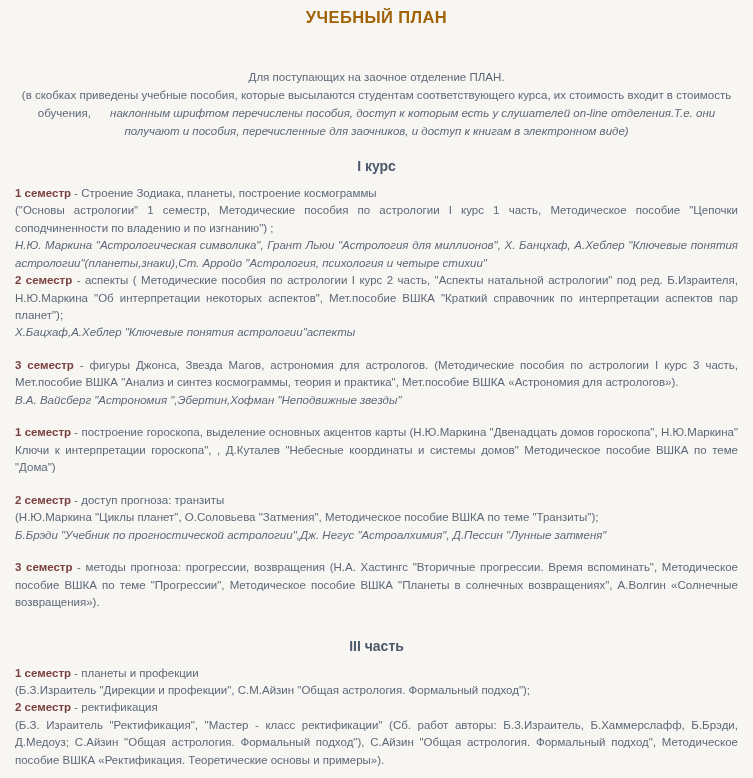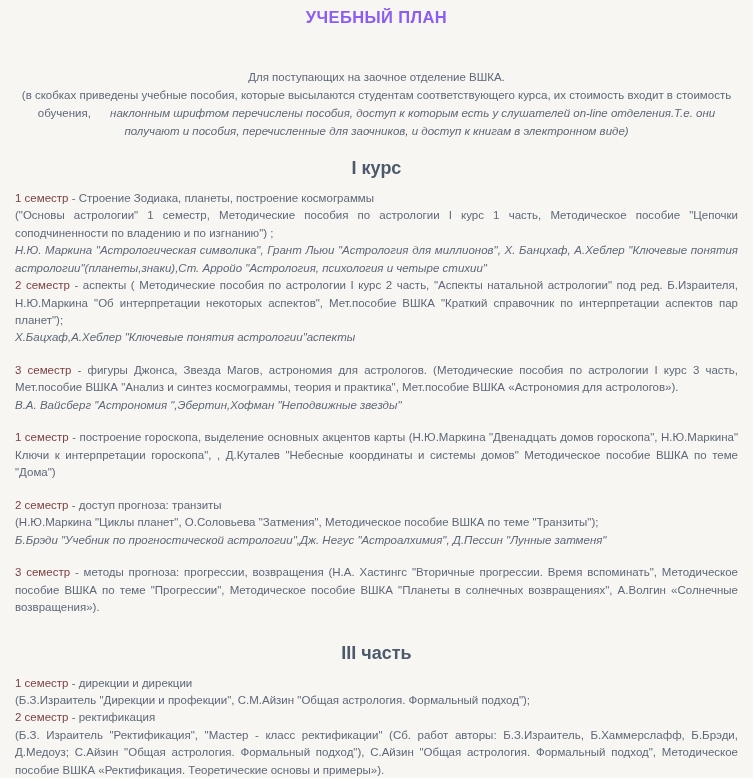--- a/index.html
+++ b/index.html
@@ -19,21 +19,21 @@
     width: 753px;
     box-sizing: border-box;
     padding: 0 14px 6px 14px;
   }
 
   
   .doc-title {
     text-align: center;
     font-size: 16.5px;
     font-weight: bold;
-    color: #8b5cf6;
+    color: #a16207;
     letter-spacing: 0.4px;
     margin: 0;
     padding: 7px 0 0 0;
     line-height: 1.3;
   }
 
   
   .intro {
     margin: 0;
     padding: 41px 6px 0 6px;
@@ -49,21 +49,21 @@
     display: block;
   }
   .intro i {
     font-style: italic;
     margin-left: 16px;
   }
 
   
   .course-heading {
     text-align: center;
-    font-size: 18px;
+    font-size: 14px;
     font-weight: bold;
     color: #4d5a6b;
     margin: 0;
     padding: 17px 0 11px 0;
   }
   .course-heading.c2 { padding-top: 26px; }
   .course-heading.c3 { padding-top: 26px; }
 
   
   .sem-block {
@@ -71,48 +71,48 @@
     line-height: 1.52;
     color: #5e6877;
     text-align: justify;
     margin: 0;
     padding: 0 1px;
   }
   .sem-block + .sem-block { padding-top: 0; }
   .sem-block.gap { padding-top: 15px; }
 
   .sem-label {
-    font-weight: normal;
+    font-weight: bold;
     color: #7b3f3f;
     font-size: 11.5px;
   }
   .it {
     font-style: italic;
   }
 </style>
 </head>
 <body>
 
 <div class="page">
 
   <h1 class="doc-title">УЧЕБНЫЙ ПЛАН</h1>
 
   <div class="intro">
-    <span class="line-1">Для поступающих на заочное отделение ВШКА.</span>
+    <span class="line-1">Для поступающих на заочное отделение ПЛАН.</span>
     <span class="rest">
       <span>(в скобках приведены учебные пособия, которые высылаются студентам соответствующего курса, их стоимость входит в стоимость обучения, </span><i>наклонным шрифтом перечислены пособия, доступ к которым есть у слушателей on-line отделения.Т.е. они получают и пособия, перечисленные для заочников, и доступ к книгам в электронном виде)</i>
     </span>
   </div>
 
   <div id="courses-container">
       <div class="course-heading ">I курс</div>
       <p class="sem-block"><span class="sem-label">1 семестр</span><span> - Строение Зодиака, планеты, построение космограммы</span><br><span>("Основы астрологии" 1 семестр, Методические пособия по астрологии I курс 1 часть, Методическое пособие "Цепочки соподчиненности по владению и по изгнанию") ;</span><br><span class="it">Н.Ю. Маркина "Астрологическая символика", Грант Льюи "Астрология для миллионов", Х. Банцхаф, А.Хеблер "Ключевые понятия астрологии"(планеты,знаки),Ст. Арройо "Астрология, психология и четыре стихии"</span></p>
       <p class="sem-block"><span class="sem-label">2 семестр</span><span> - аспекты ( Методические пособия по астрологии I курс 2 часть, "Аспекты натальной астрологии" под ред. Б.Израителя, Н.Ю.Маркина "Об интерпретации некоторых аспектов", Мет.пособие ВШКА "Краткий справочник по интерпретации аспектов пар планет");</span><br><span class="it">Х.Бацхаф,А.Хеблер "Ключевые понятия астрологии"аспекты</span></p>
       <p class="sem-block gap"><span class="sem-label">3 семестр</span><span> - фигуры Джонса, Звезда Магов, астрономия для астрологов. (Методические пособия по астрологии I курс 3 часть, Мет.пособие ВШКА "Анализ и синтез космограммы, теория и практика",  Мет.пособие ВШКА «Астрономия для астрологов»).</span><br><span class="it">В.А. Вайсберг "Астрономия ",Эбертин,Хофман "Неподвижные звезды"</span></p>
       <p class="sem-block gap"><span class="sem-label">1 семестр</span><span> - построение гороскопа, выделение основных акцентов карты (Н.Ю.Маркина "Двенадцать домов гороскопа", Н.Ю.Маркина" Ключи к интерпретации гороскопа", , Д.Куталев "Небесные координаты и системы домов" Методическое пособие ВШКА по теме "Дома")</span></p>
       <p class="sem-block gap"><span class="sem-label">2 семестр</span><span> - доступ прогноза: транзиты</span><br><span>(Н.Ю.Маркина "Циклы планет", О.Соловьева "Затмения", Методическое пособие ВШКА по теме "Транзиты");</span><br><span class="it">Б.Брэди "Учебник по прогностической астрологии",Дж. Негус "Астроалхимия", Д.Пессин "Лунные затменя"</span></p>
       <p class="sem-block gap"><span class="sem-label">3 семестр</span><span> - методы прогноза: прогрессии, возвращения (Н.А. Хастингс "Вторичные прогрессии. Время вспоминать",  Методическое пособие ВШКА по теме "Прогрессии", Методическое пособие ВШКА "Планеты в солнечных возвращениях", А.Волгин «Солнечные возвращения»).</span></p>
       <div class="course-heading c3">III часть</div>
-      <p class="sem-block"><span class="sem-label">1 семестр</span><span> - дирекции и дирекции</span><br><span>(Б.З.Израитель "Дирекции и профекции", С.М.Айзин "Общая астрология. Формальный подход");</span></p>
+      <p class="sem-block"><span class="sem-label">1 семестр</span><span> - планеты и профекции</span><br><span>(Б.З.Израитель "Дирекции и профекции", С.М.Айзин "Общая астрология. Формальный подход");</span></p>
       <p class="sem-block"><span class="sem-label">2 семестр</span><span> - ректификация</span><br><span>(Б.З. Израитель "Ректификация", "Мастер - класс ректификации" (Сб. работ авторы: Б.З.Израитель, Б.Хаммерслафф, Б.Брэди, Д.Медоуз; С.Айзин "Общая астрология. Формальный подход"), С.Айзин "Общая астрология. Формальный подход", Методическое пособие ВШКА «Ректификация. Теоретические основы и примеры»).</span></p>
     </div>
 
 </div>
 
 </body></html>

